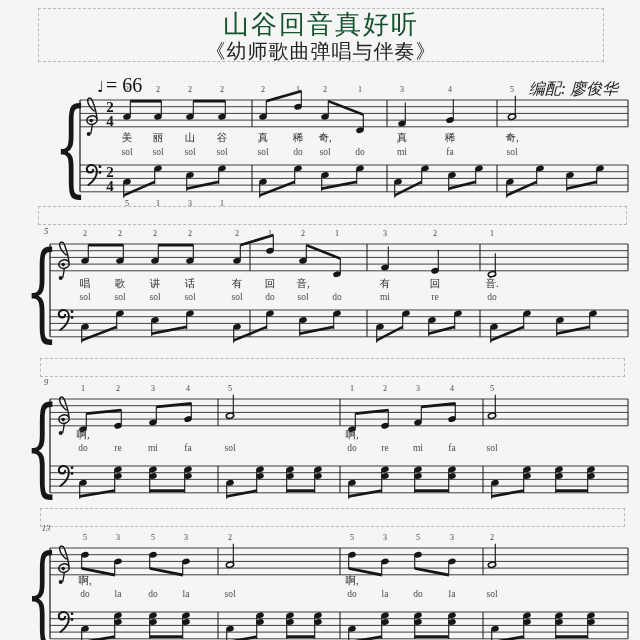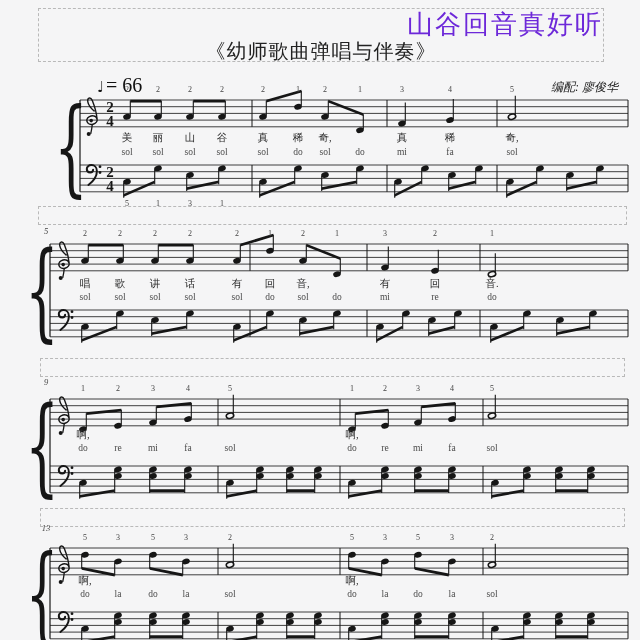--- a/index.html
+++ b/index.html
@@ -1,28 +1,28 @@
 <!DOCTYPE html>
 <html><head>
 <meta charset="utf-8">
 <style>
   html,body{margin:0;padding:0;width:640px;height:640px;overflow:hidden;
     background:#f5f5f6;font-family:"Liberation Serif","DejaVu Serif",serif;}
   #page{position:relative;width:640px;height:640px;}
   .frame{position:absolute;border:1px dashed #b9b9b9;box-sizing:border-box;}
   #title-frame{left:38px;top:8px;width:566px;height:54px;text-align:center;}
-  .title{font-size:26px;color:#6d28d9;letter-spacing:2px;line-height:30px;margin-top:1px;text-align:right;}
+  .title{font-size:26px;color:#14532d;letter-spacing:2px;line-height:30px;margin-top:1px;}
   .subtitle{font-size:20px;color:#222;letter-spacing:1px;line-height:22px;}
   #sep1{left:38px;top:206px;width:589px;height:19px;}
   #sep2{left:40px;top:358px;width:585px;height:19px;}
   #sep3{left:40px;top:508px;width:585px;height:19px;}
   .tempo{position:absolute;left:97px;top:74px;color:#111;}
   .tempo .tnote{font-size:15px;font-family:"DejaVu Sans",sans-serif;}
   .tempo .tval{font-size:20px;font-weight:normal;margin-left:2px;}
-  .arranger{position:absolute;right:22px;top:79px;font-size:12px;font-style:italic;color:#222;}
+  .arranger{position:absolute;right:22px;top:79px;font-size:16px;font-style:italic;color:#222;}
   #score{position:absolute;left:0;top:0;}
   text{user-select:none;}
 </style>
 </head>
 <body>
 
 <div id="page">
   <div class="frame" id="title-frame">
     <div class="title">山谷回音真好听</div>
     <div class="subtitle">《幼师歌曲弹唱与伴奏》</div>

